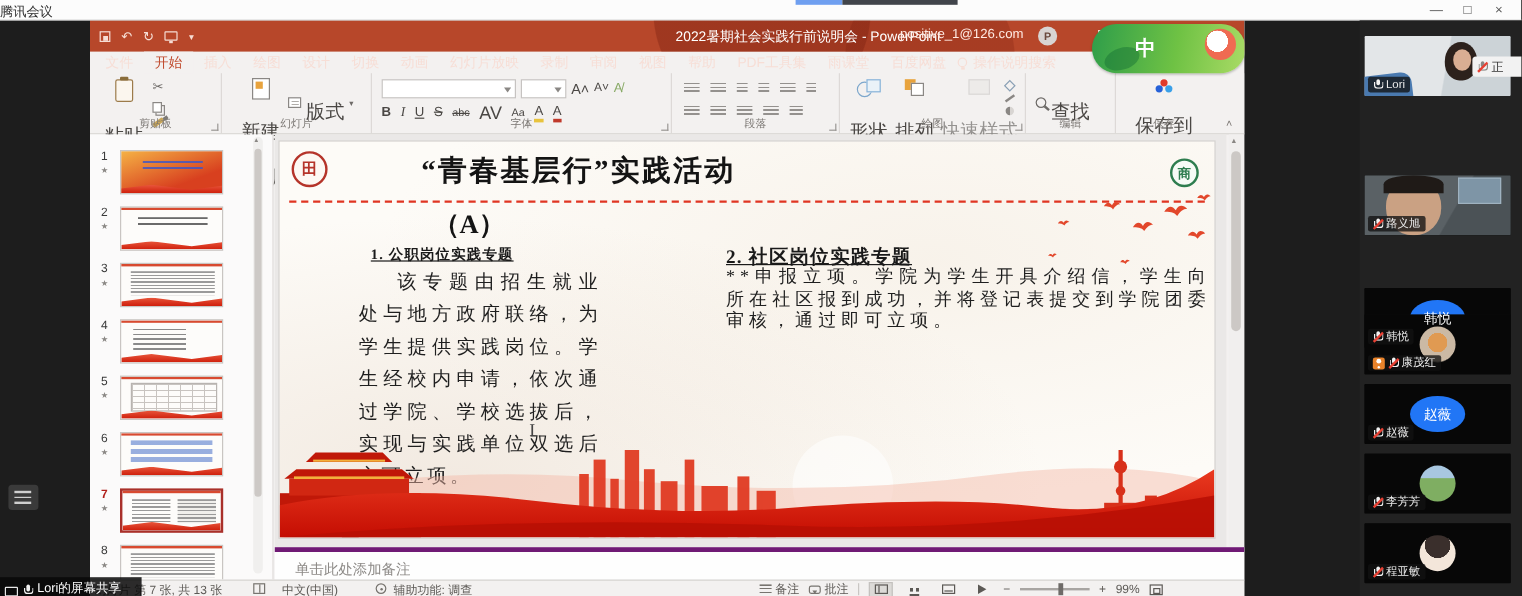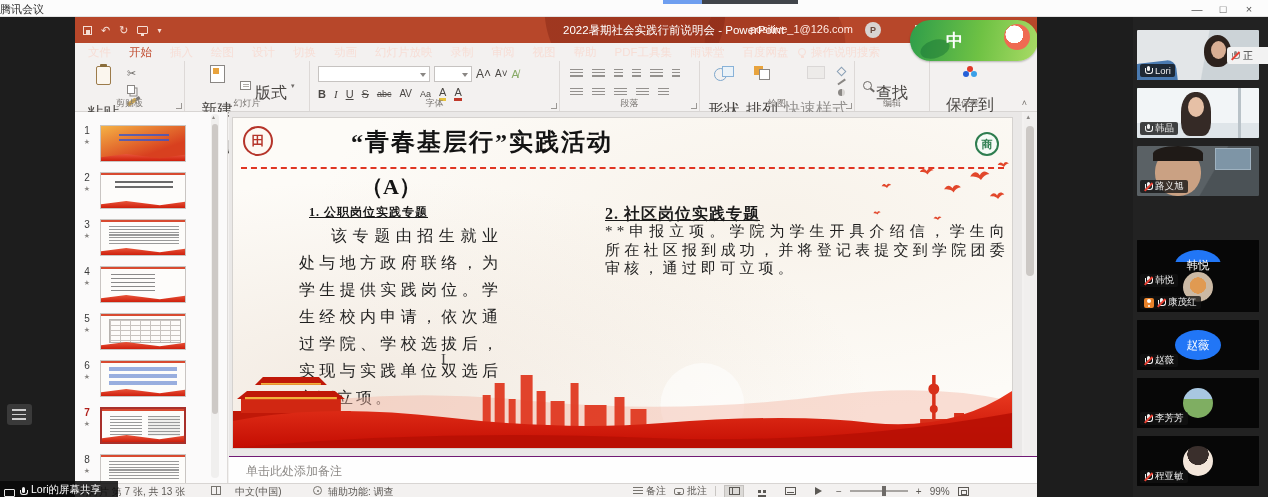--- a/index.html
+++ b/index.html
@@ -159,21 +159,21 @@
   .s-c2h{position:absolute;left:372px;top:86px;font-size:16px;font-weight:bold;text-decoration:underline;color:#1a1a1a;letter-spacing:1px;white-space:nowrap;}
   .s-c2b{position:absolute;left:372px;top:104px;width:404px;font-size:15px;letter-spacing:4.2px;line-height:18.5px;
      text-align:justify;color:#1f1f1f;}
   .s-c2b p{margin:0;}
   .s-c2b p.ind{text-indent:2em;}
   .s-cursor{position:absolute;left:208px;top:233px;font-size:15px;color:#444;font-family:"Liberation Serif",serif;}
   .birds{position:absolute;left:0;top:0;width:100%;height:100%;pointer-events:none;}
   .skyline{position:absolute;left:0;bottom:0;width:779px;height:95px;}
 
   
-  .notes{position:absolute;left:154px;top:439px;width:808px;height:27px;background:#fefefe;border-top:1px solid #701a75;}
+  .notes{position:absolute;left:154px;top:439px;width:808px;height:27px;background:#fefefe;border-top:4px solid #701a75;}
   .notes-text{position:absolute;left:17px;top:6px;font-size:12px;color:#8d8a87;}
   .sbar{position:absolute;left:0;top:466px;width:962px;height:14px;background:#f3f1f0;border-top:1px solid #d8d5d3;
      font-size:10px;color:#5c5955;}
   .sb-counter{position:absolute;left:4px;top:1px;white-space:nowrap;}
   .ic-spell{position:absolute;left:136px;top:2px;width:10px;height:9px;border:1.1px solid #77746f;}
   .ic-spell::after{content:"";position:absolute;left:4px;top:0;width:1.1px;height:7px;background:#77746f;}
   .sb-lang{position:absolute;left:160px;top:1px;}
   .ic-access{position:absolute;left:238px;top:2px;width:9px;height:9px;border:1.1px solid #77746f;border-radius:50%;}
   .ic-access::after{content:"";position:absolute;left:3px;top:3px;width:2px;height:2px;background:#77746f;border-radius:50%;}
   .sb-access{position:absolute;left:253px;top:1px;}
@@ -345,21 +345,21 @@
           <span class="fl" style="font-size:12px">A˄</span>
           <span class="fl" style="font-size:10px">A˅</span>
           <span class="fl" style="color:#8a6;">A̸</span>
         </div>
         <div style="position:absolute;left:8px;top:26px;display:flex;gap:8px;align-items:center">
           <span class="fl" style="font-weight:bold">B</span>
           <span class="fl" style="font-style:italic;font-family:'Liberation Serif',serif">I</span>
           <span class="fl" style="text-decoration:underline">U</span>
           <span class="fl" style="text-decoration:line-through">S</span>
           <span class="fl" style="font-size:9px;text-decoration:line-through">abc</span>
-          <span class="fl" style="font-size:10px">AV</span>
+          <span class="fl" style="font-size:15px">AV</span>
           <span class="fl" style="font-size:9px">Aa</span>
           <span class="fl" style="border-bottom:3px solid #e8c33d">A</span>
           <span class="fl" style="border-bottom:3px solid #c0392b">A</span>
         </div>
         <div class="rglabel">字体</div>
         <span class="dlg"></span>
       </div>
 
       <div class="rgroup" style="width:140px">
         <div style="position:absolute;left:10px;top:8px;display:flex;gap:9px">
@@ -609,33 +609,20 @@
           <i class="b"></i>
           <i class="c"></i>
         </div>
 
     <div class="namebar">
 
       <span class="mic"></span>
       <span class="pname">Lori</span>
     </div>
   </div>
-      <div class="tile speaking" style="top: 71px;">
-    <div class="vid scene-window">
-          <i class="a"></i>
-          <i class="b"></i>
-          <i class="c"></i>
-        </div>
-
-    <div class="namebar">
-
-      <span class="mic"></span>
-      <span class="pname">韩晶</span>
-    </div>
-  </div>
       <div class="tile" style="top: 129px;">
     <div class="vid scene-office">
           <i class="a"></i>
           <i class="b"></i>
           <i class="c"></i>
         </div>
 
     <div class="namebar">
 
       <span class="mic muted">

